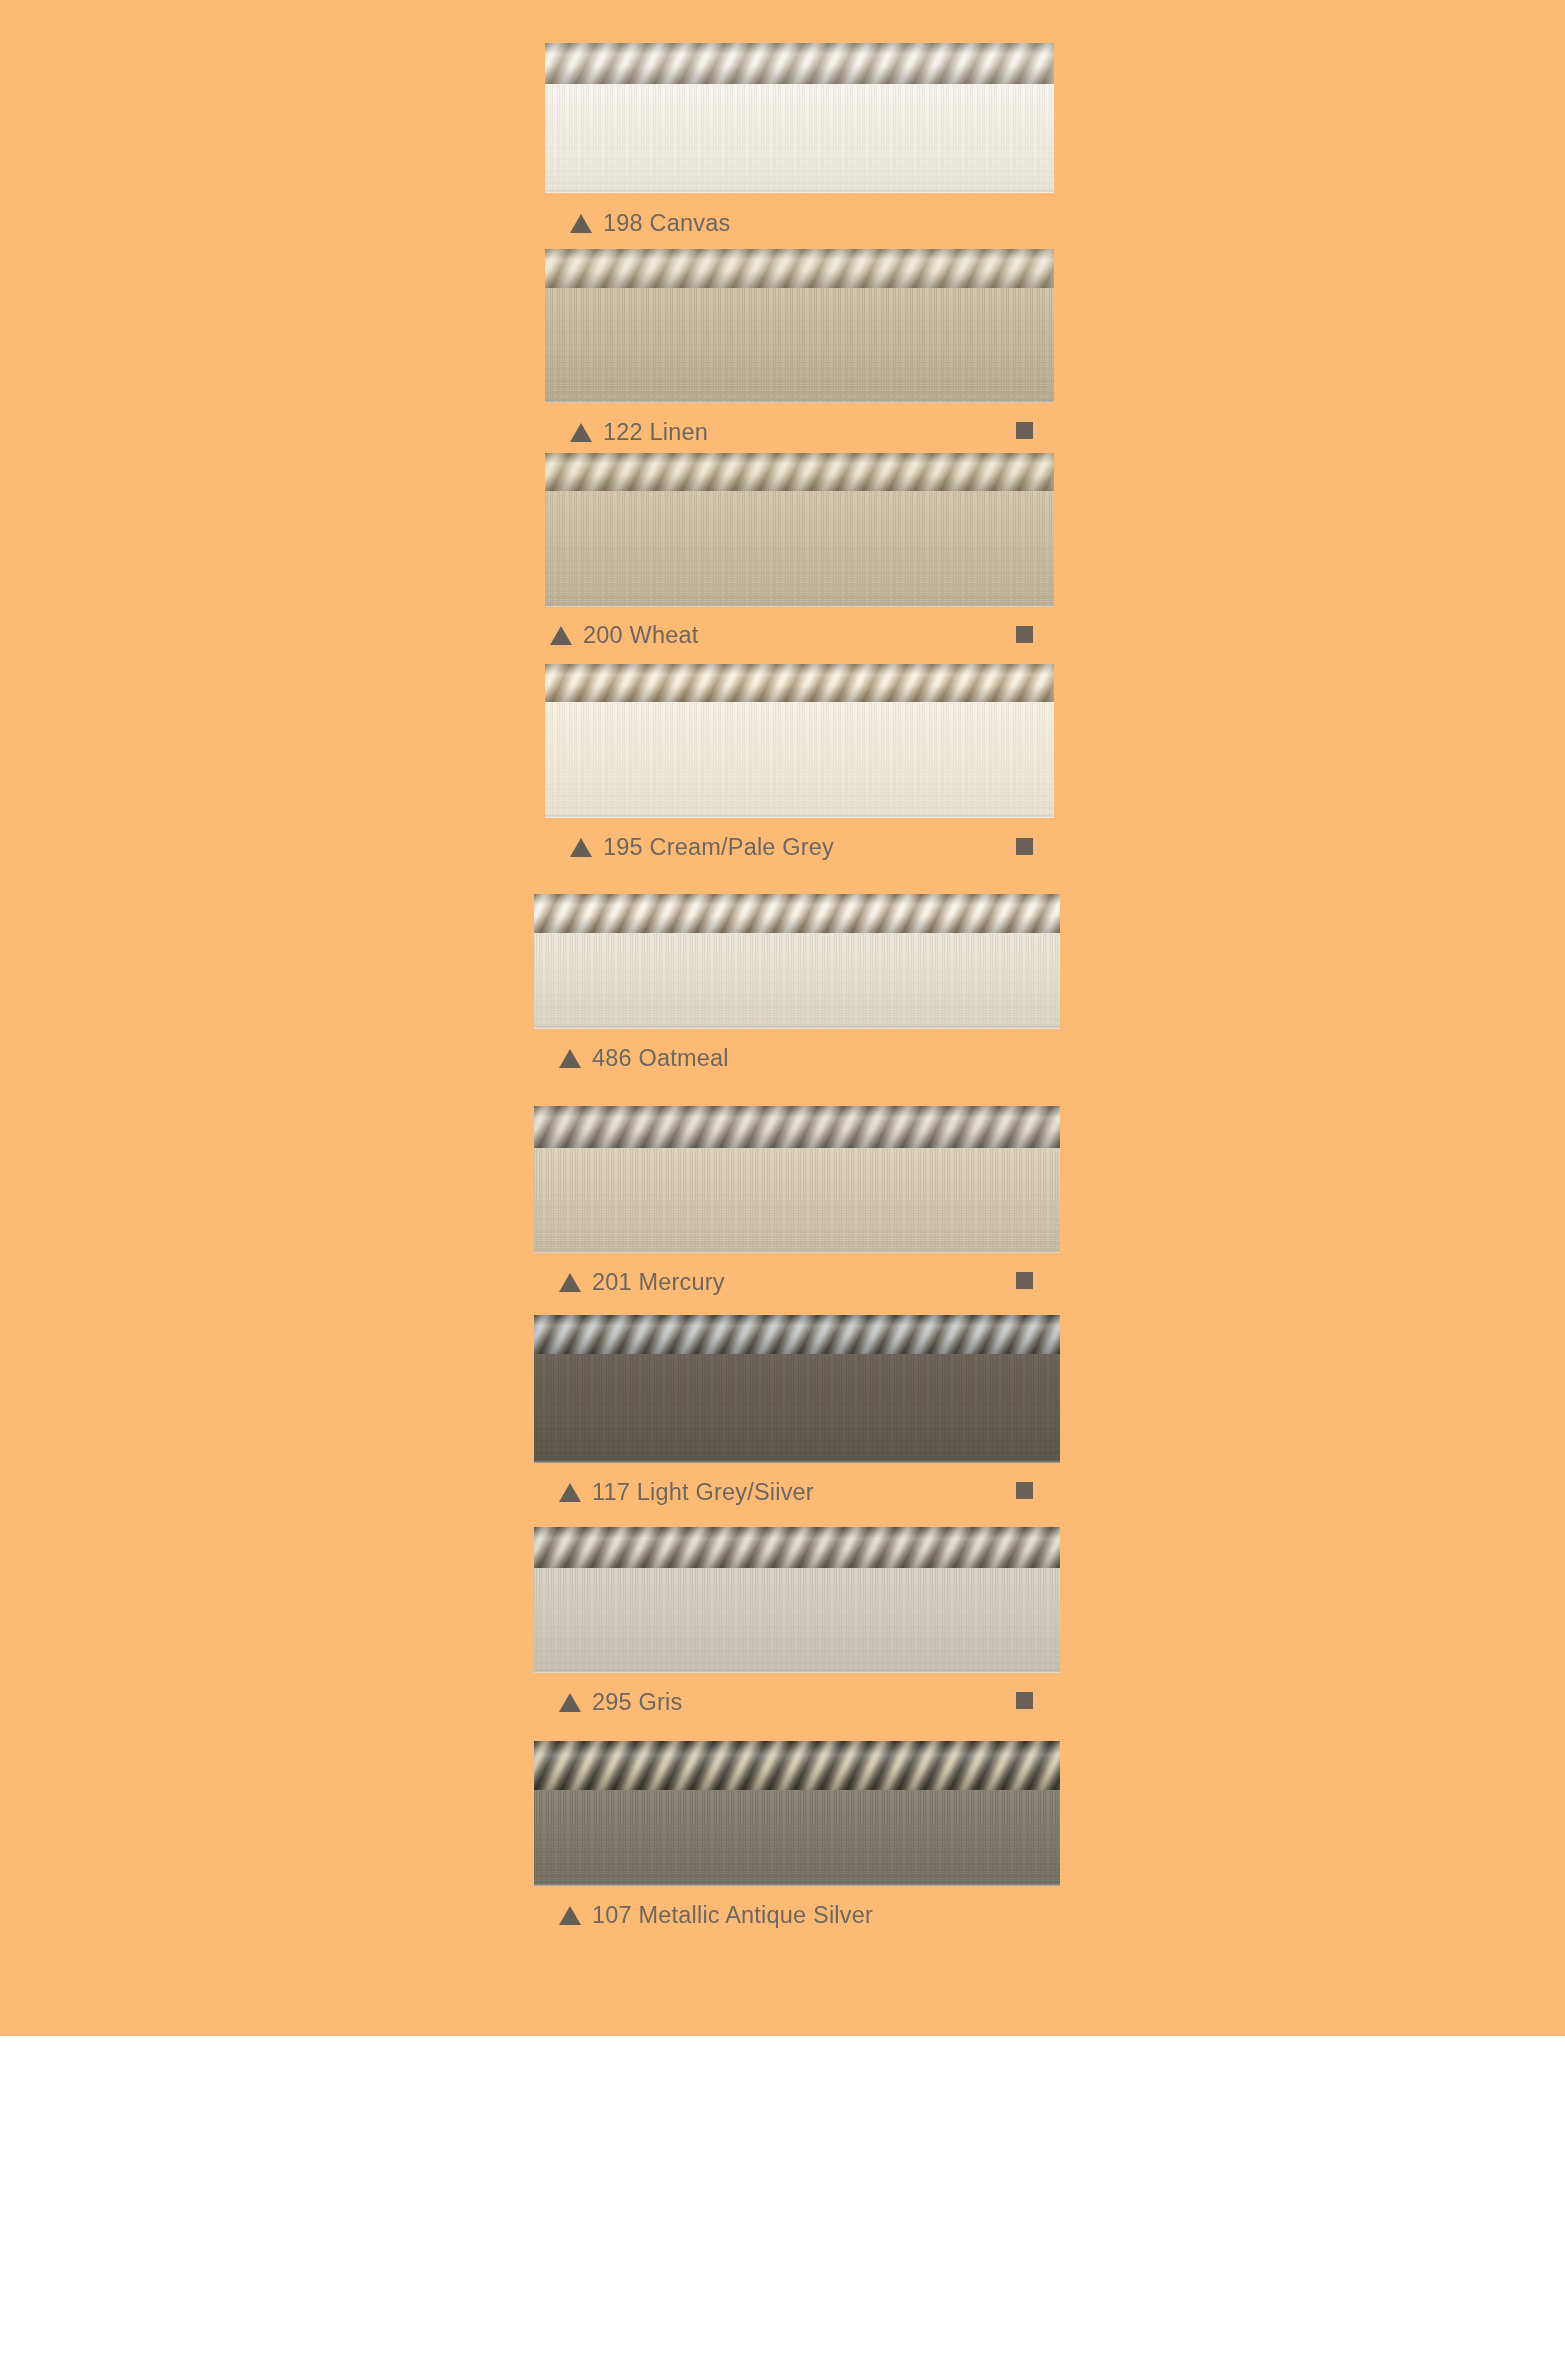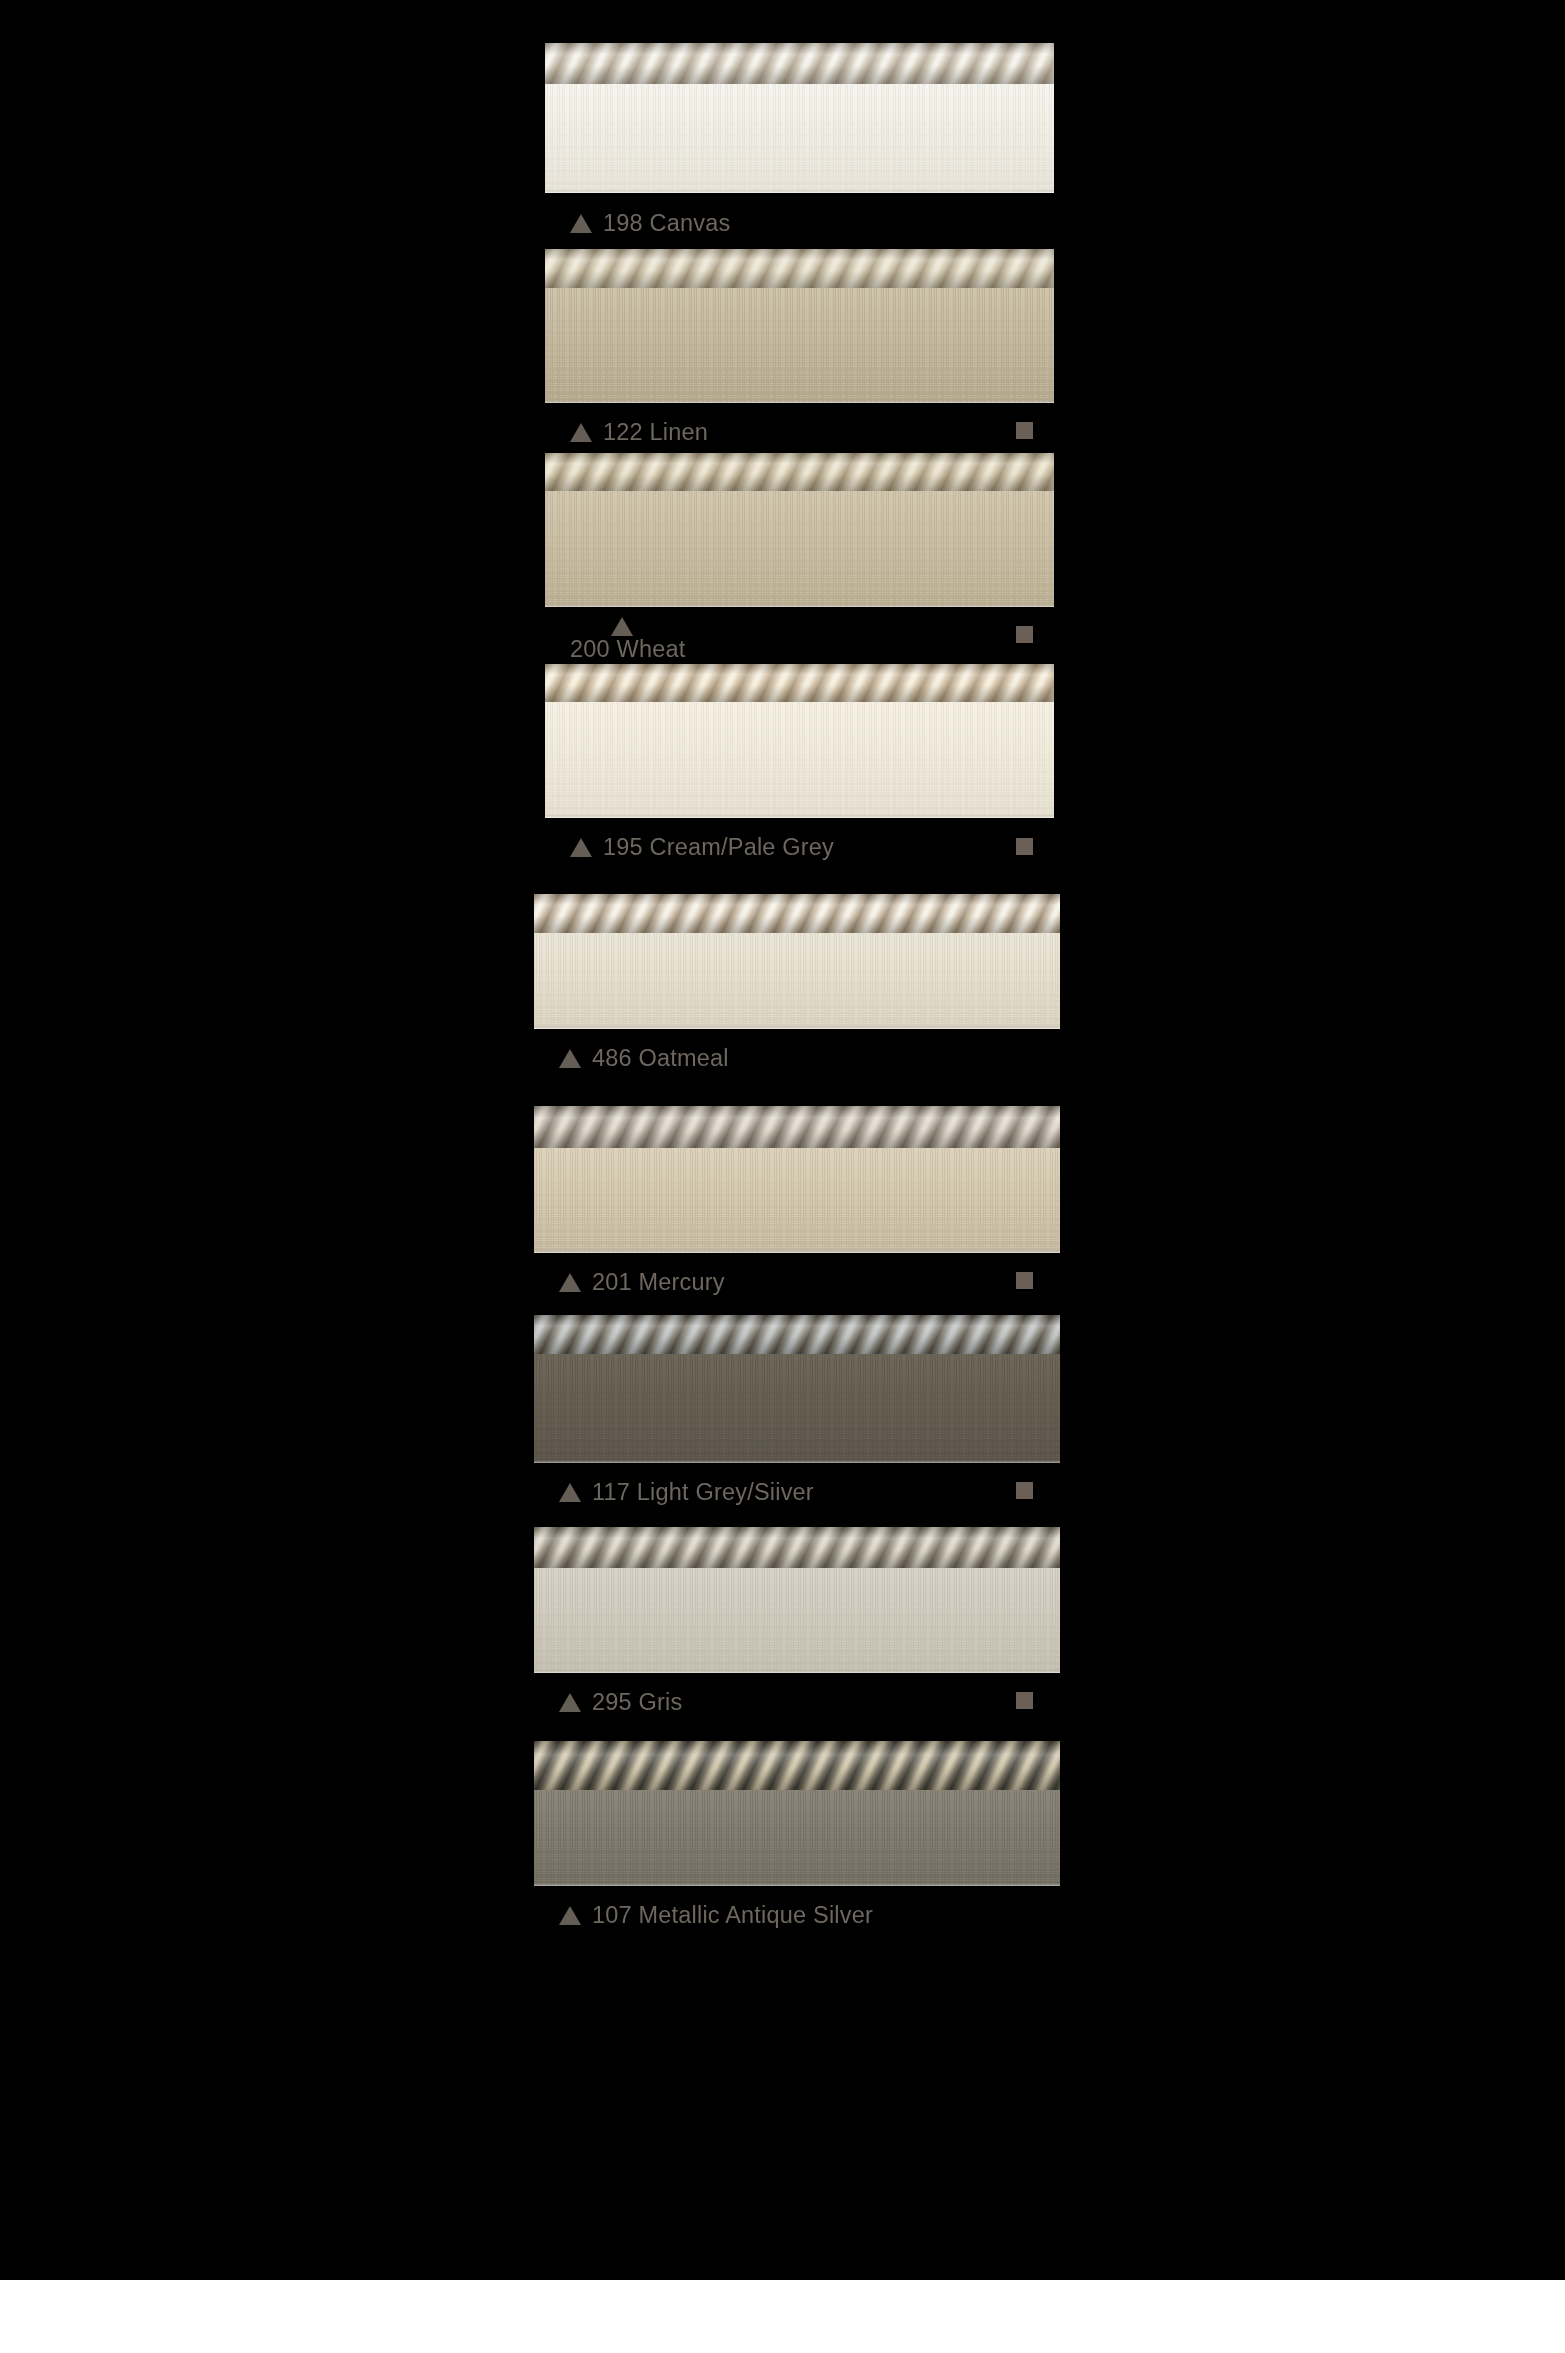--- a/index.html
+++ b/index.html
@@ -8,22 +8,22 @@
     width:1566px;
     height:2354px;
     background:#ffffff;
     font-family:"Liberation Sans","DejaVu Sans",sans-serif;
     -webkit-font-smoothing:antialiased;
     overflow:hidden;
   }
   #sheet{
     position:relative;
     width:1566px;
-    height:2280px;
-    background:#000000;
+    height:2036px;
+    background:#fdba74;
   }
   .swatch-img{
     position:relative;
     overflow:hidden;
     background:#ffffff;
   }
 
   
   .cord{
     position:absolute;
@@ -114,21 +114,21 @@
     <div class="swatch-img" style="position: absolute; left: 545px; top: 453px; width: 509px; height: 154px;">
       <div class="tape" style="top: 38px; background: linear-gradient(rgb(211, 201, 177) 0%, rgb(200, 189, 163) 45%, rgb(185, 173, 145) 100%);">
         <div class="tape-weave" style="background-image: repeating-linear-gradient(90deg, rgb(185, 173, 145) 0px, rgb(185, 173, 145) 0.8px, rgba(0, 0, 0, 0) 0.8px, rgba(0, 0, 0, 0) 2.4px), repeating-linear-gradient(0deg, rgb(211, 201, 177) 0px, rgb(211, 201, 177) 0.8px, rgba(0, 0, 0, 0) 0.8px, rgba(0, 0, 0, 0) 2.4px);"></div>
         <div class="tape-edge-bottom" style="background: linear-gradient(rgba(0, 0, 0, 0.1), rgba(255, 255, 255, 0.45));"></div>
       </div>
       <div class="cord" style="height: 38px;">
         <div class="cord-inner" style="background-image: repeating-linear-gradient(115deg, rgb(232, 224, 201) 0px, rgb(232, 224, 201) 3.1px, rgb(194, 181, 150) 8.6px, rgb(158, 144, 115) 13.3px, rgb(194, 181, 150) 18px, rgb(232, 224, 201) 23.5px);"></div>
         <div class="cord-inner" style="background-image: linear-gradient(rgba(0, 0, 0, 0.22) 0%, rgba(255, 255, 255, 0.3) 28%, rgba(255, 255, 255, 0.1) 55%, rgba(0, 0, 0, 0.26) 100%);"></div>
       </div>
     </div>
-    <div class="caption" style="left: 570px; top: 617px; flex-direction: column;">
+    <div class="caption" style="left: 550px; top: 617px;">
       <span class="tri-icon"></span>
       <span class="cap-text">200 Wheat</span>
     </div>
     <div class="sq-icon" style="left: 1016px; top: 626px;"></div>
     <div class="swatch-img" style="position: absolute; left: 545px; top: 664px; width: 509px; height: 154px;">
       <div class="tape" style="top: 38px; background: linear-gradient(rgb(246, 241, 228) 0%, rgb(239, 233, 218) 45%, rgb(227, 220, 204) 100%);">
         <div class="tape-weave" style="background-image: repeating-linear-gradient(90deg, rgb(227, 220, 204) 0px, rgb(227, 220, 204) 0.8px, rgba(0, 0, 0, 0) 0.8px, rgba(0, 0, 0, 0) 2.4px), repeating-linear-gradient(0deg, rgb(246, 241, 228) 0px, rgb(246, 241, 228) 0.8px, rgba(0, 0, 0, 0) 0.8px, rgba(0, 0, 0, 0) 2.4px);"></div>
         <div class="tape-edge-bottom" style="background: linear-gradient(rgba(0, 0, 0, 0.1), rgba(255, 255, 255, 0.45));"></div>
       </div>
       <div class="cord" style="height: 38px;">

